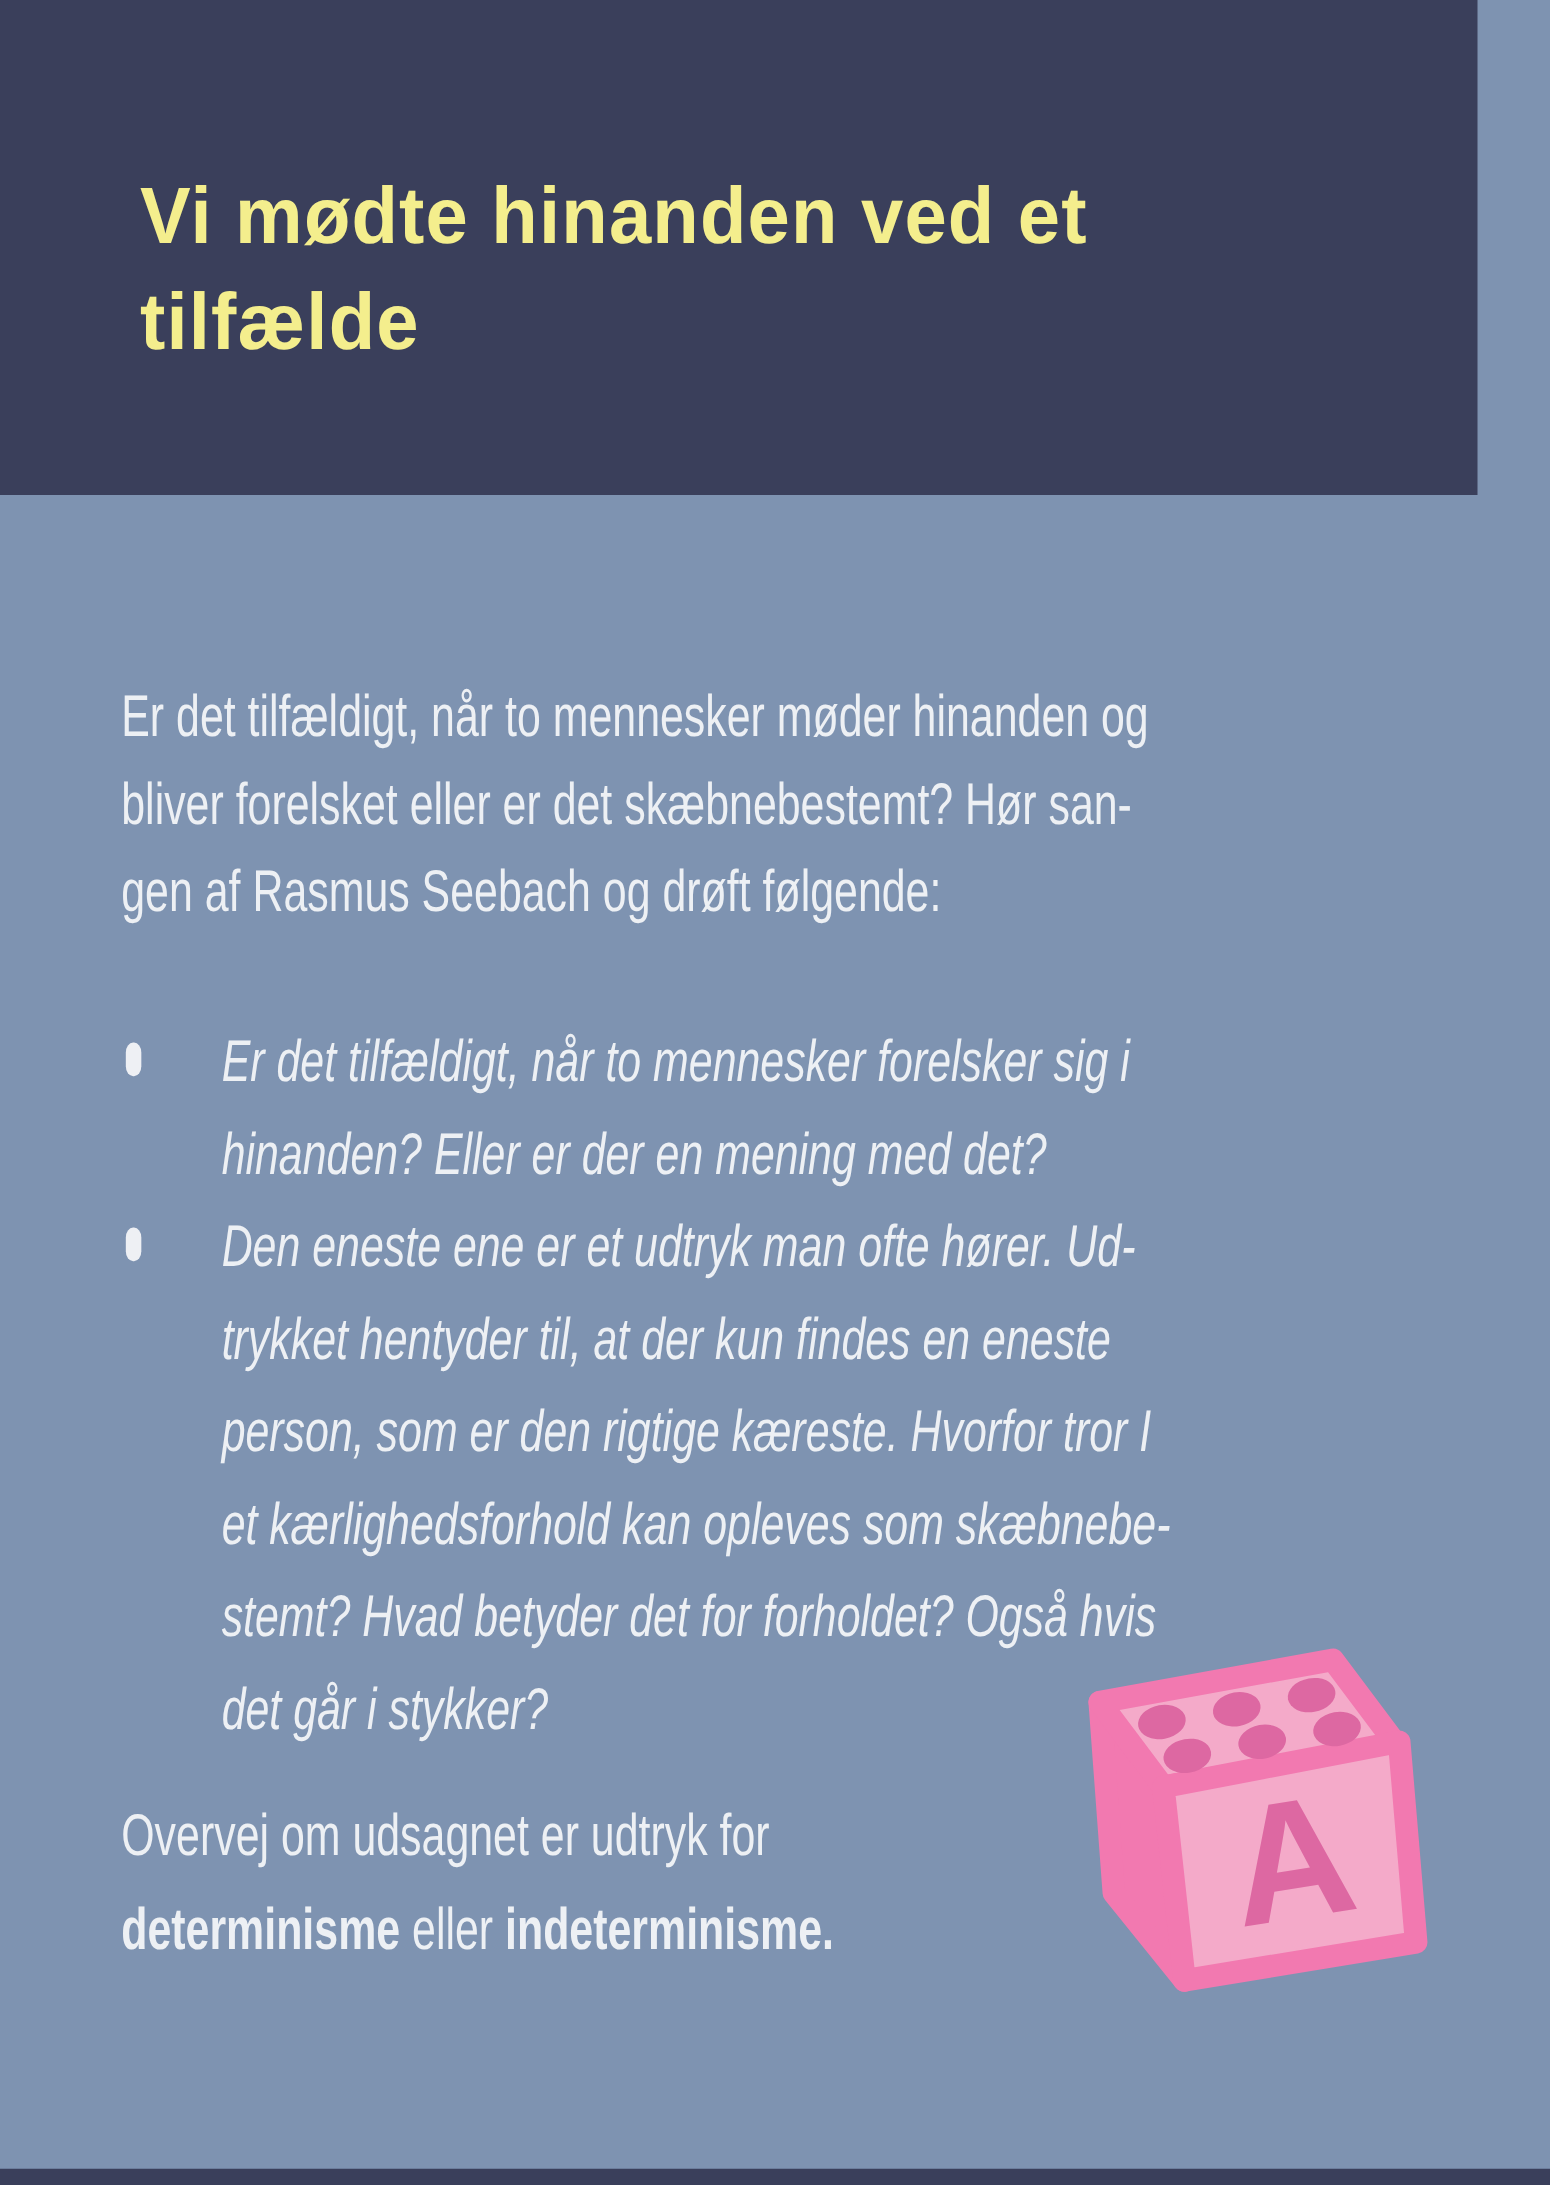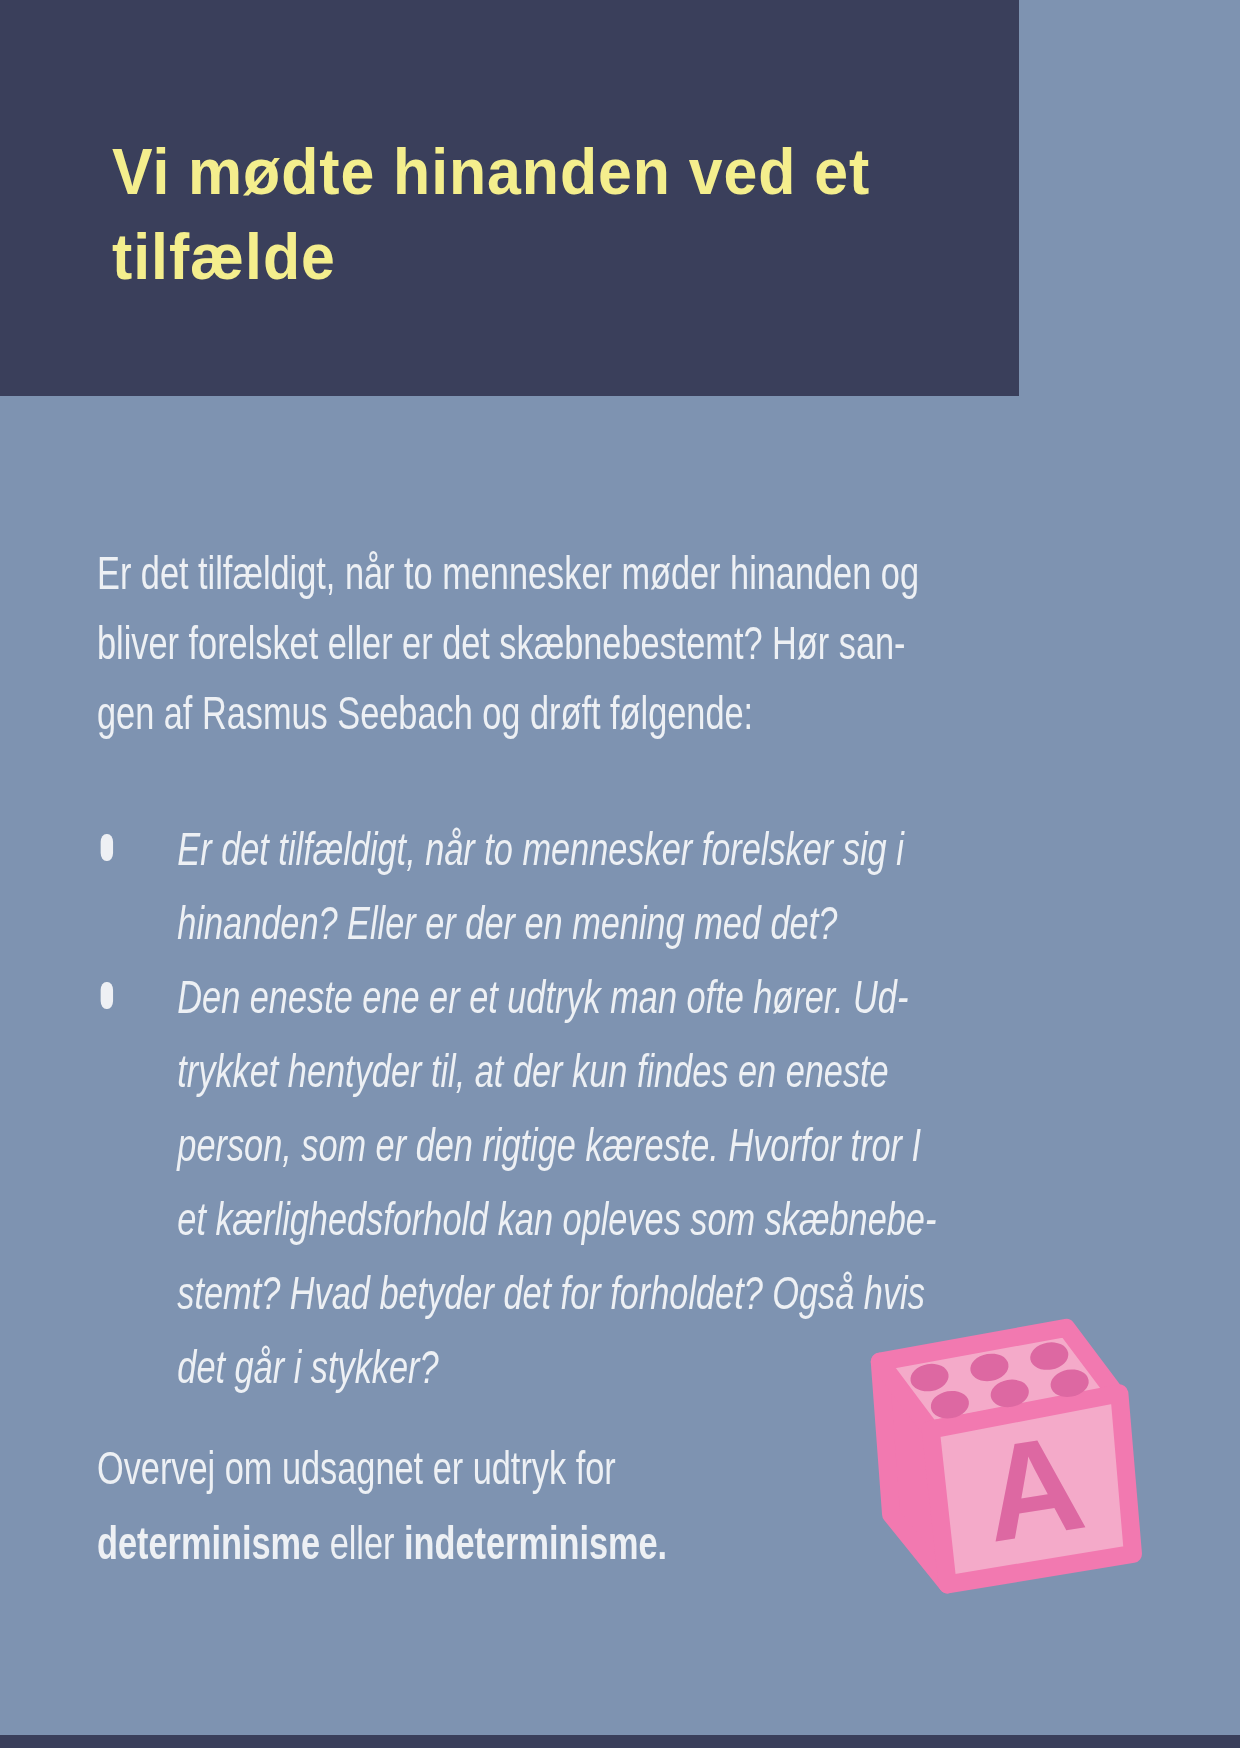--- a/index.html
+++ b/index.html
@@ -7,21 +7,21 @@
     position:relative;
     width:1240px;height:1748px;
     margin:0 auto;
     background:#7e93b1;
     overflow:hidden;
     font-family:"Liberation Sans",sans-serif;
   }
   
   .header-band{
     position:absolute;left:0;top:0;
-    width:1019px;height:396px;
+    width:1182px;height:396px;
     background:#3a3f5b;
   }
   .page-title{
     position:absolute;left:112px;top:130px;
     width:1000px;
     color:#f4ee8d;
     font-size:64px;
     font-weight:700;
     line-height:85px;
     letter-spacing:1px;

